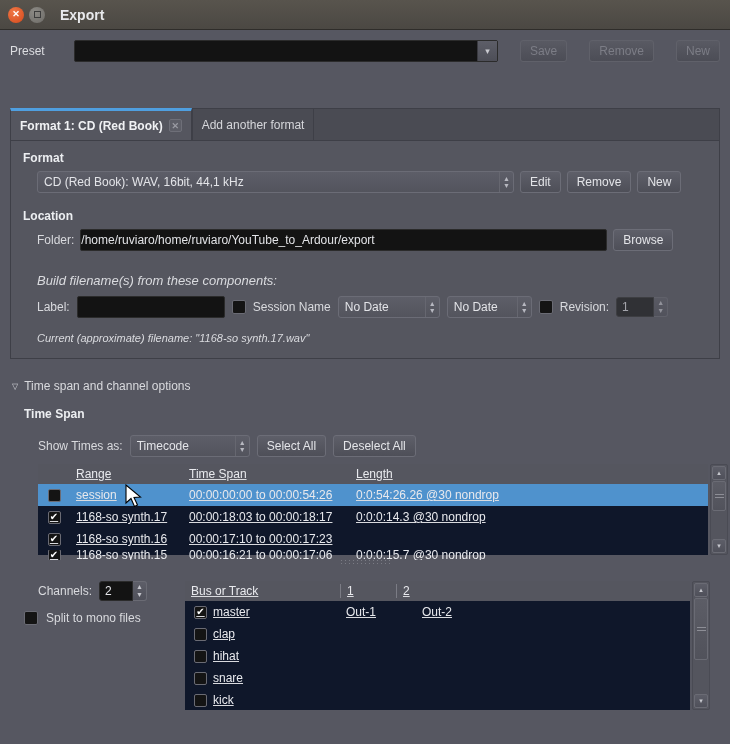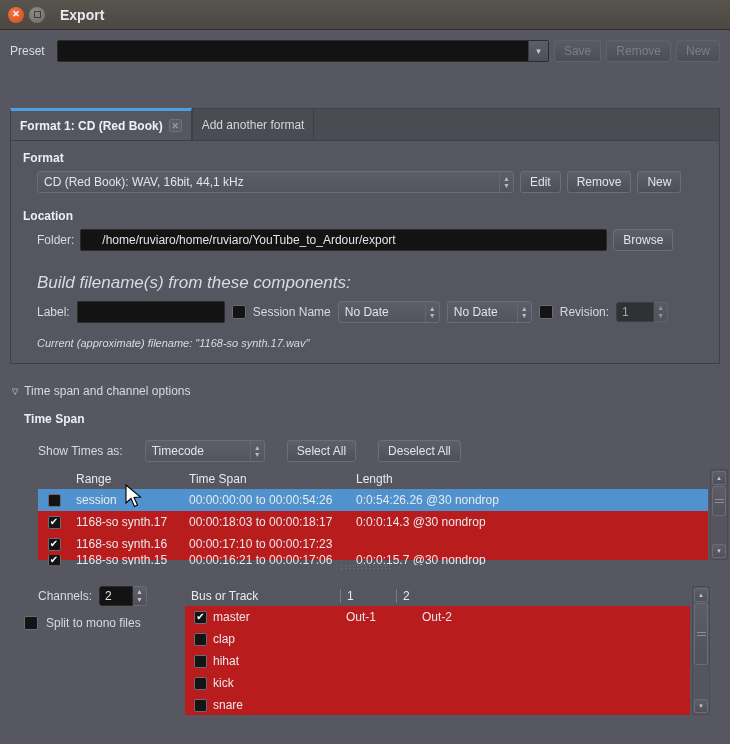--- a/index.html
+++ b/index.html
@@ -27,21 +27,21 @@
                   color:#fff; font-weight:bold; font-size:9px; }
   .winbtn.max   { background: radial-gradient(circle at 35% 30%, #8c8a85, #6e6c68);
                   color:#3a3a3a; }
   .winbtn.max .sq { width:7px;height:7px;border:1px solid #3c3c3c; display:block;}
   #wintitle { font-size: 14px; font-weight: bold; color:#e8e9ec; margin-left: 10px; }
 
   
   #content { padding: 0 10px; }
 
   
-  #preset-row { display:flex; align-items:center; height:42px; gap:5px; }
+  #preset-row { display:flex; align-items:center; height:42px; gap:22px; }
   #preset-label { width:42px; font-size:12px; color:#dcdde1; }
   .combo-dark {
     flex: 1; height: 22px; background: #131313;
     border: 1px solid #2b2b2b; border-radius: 2px;
     display:flex; align-items:center;
   }
   .combo-dark .txt { flex:1; padding-left:5px; color:#dcdde1; font-size:12px;}
   .combo-arrow {
     width: 20px; height: 20px; display:flex; align-items:center; justify-content:center;
     background: linear-gradient(180deg,#5d5e68,#4d4e57);
@@ -94,39 +94,39 @@
     display:flex; align-items:center;
   }
   .combo-panel .txt { flex:1; padding-left:6px; font-size:12px; color:#e3e4e8; white-space:nowrap;}
   .spin-col {
     width:14px; display:flex; flex-direction:column; align-items:center;
     justify-content:center; color:#b7b8c0; font-size:7px; line-height:7px;
     border-left:1px solid #666770; height:100%;
   }
   .text-dark {
     height:22px; background:#131313; border:1px solid #2b2b2b; border-radius:2px;
-    display:flex; align-items:center; padding-left:21px;
+    display:flex; align-items:center; padding-left:0;
     font-size:12px; color:#e2e3e7; overflow:hidden; white-space:nowrap;
   }
-  .italic-note { font-style: italic; font-size:17px; color:#dadbdf; }
+  .italic-note { font-style: italic; font-size:13px; color:#dadbdf; }
   .chk {
     width:13px; height:13px; background:#141414;
     border:1px solid #6a6b74; border-radius:2px;
     display:flex; align-items:center; justify-content:center;
     font-size:10px; color:#ffffff; line-height:1;
   }
   .chk.big { width:14px; height:14px; }
 
   
   #expander { display:flex; align-items:center; gap:6px; margin: 20px 0 0 2px; }
   #expander .tri { font-size:8px; color:#d2d3d8; }
 
   
   .listwrap { display:flex; }
-  .listbox { flex:1; background:#b91c1c; border:1px solid #2b2b2b; }
+  .listbox { flex:1; background:#0f172a; border:1px solid #2b2b2b;text-decoration:underline; }
   .lv-head {
     display:flex; height:20px; align-items:center;
     background:#55565f; color:#e9eaee; font-size:12px;
   }
   .lv-head .cell { padding-left:6px; }
   .lv-row { display:flex; align-items:center; height:22px; font-size:12px; color:#e8e9ed; }
   .lv-row.sel { background:#4f92cd; }
   .lv-row .cell { padding-left:6px; white-space:nowrap; overflow:hidden;}
   .lv-row .cbcell { width:32px; display:flex; justify-content:center; }
   .clip { height:10px; overflow:hidden; }
@@ -276,21 +276,21 @@
     <div class="italic-note indent" style="margin-top:14px; font-size:11px">Current (approximate) filename: "1168-so synth.17.wav"</div>
   </div>
 
   <div id="expander">
     <span class="tri">▽</span>
     <span>Time span and channel options</span>
   </div>
 
   <div class="section-title" style="margin:14px 0 0 14px">Time Span</div>
 
-  <div class="row" style="margin:14px 0 4px 28px; gap:22px">
+  <div class="row" style="margin:14px 0 4px 28px; gap:7px">
     <div>Show Times as:</div>
     <div class="combo-panel" style="width:120px">
       <div class="txt">Timecode</div>
       <div class="spin-col">
           <span>▲</span>
           <span>▼</span>
         </div>
     </div>
     <div class="btn">Select All</div>
     <div class="btn">Deselect All</div>
@@ -442,30 +442,30 @@
             </div>
           <div class="cell" style="width:133px">hihat</div>
           <div class="cell" style="width:76px"></div>
           <div class="cell" style="flex:1"></div>
         </div>
 
         <div class="lv-row">
           <div class="cbcell" style="width:22px; justify-content:flex-start; padding-left:9px">
             <span class="chk"></span>
             </div>
-          <div class="cell" style="width:133px">kick</div>
+          <div class="cell" style="width:133px">snare</div>
           <div class="cell" style="width:76px"></div>
           <div class="cell" style="flex:1"></div>
         </div>
 
         <div class="lv-row">
           <div class="cbcell" style="width:22px; justify-content:flex-start; padding-left:9px">
             <span class="chk"></span>
             </div>
-          <div class="cell" style="width:133px">snare</div>
+          <div class="cell" style="width:133px">kick</div>
           <div class="cell" style="width:76px"></div>
           <div class="cell" style="flex:1"></div>
         </div>
       </div>
 
       <div class="sbar" style="height:129px">
         <div class="sbtn">▴</div>
         <div class="sthumb" style="flex:0 0 62px">
           <div class="grip">
               <div></div>

